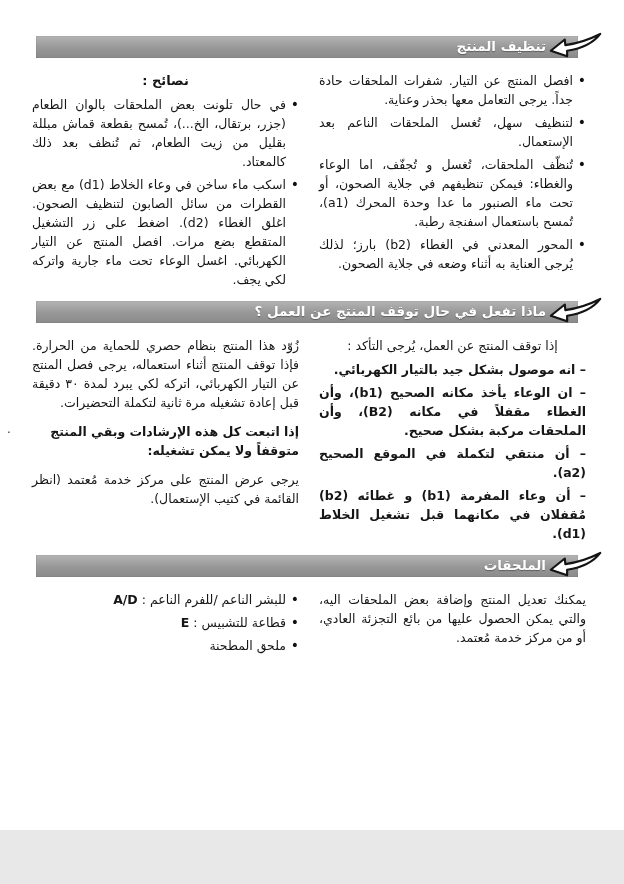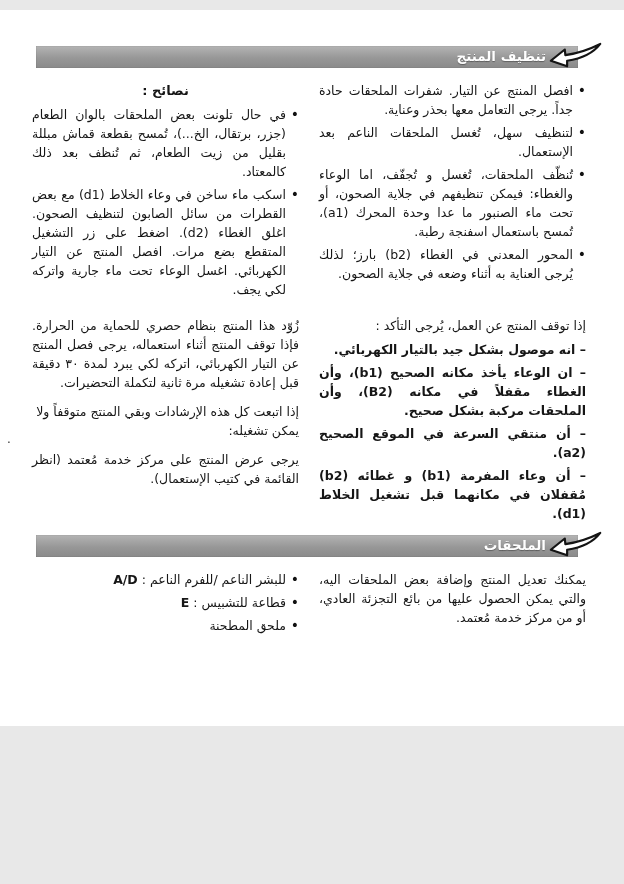--- a/index.html
+++ b/index.html
@@ -2,22 +2,22 @@
 <html lang="ar"><head>
 <meta charset="utf-8">
 <style>
   * { box-sizing: border-box; }
   html, body { margin: 0; padding: 0; background: #e8e8e8; }
   body { font-family: "DejaVu Sans", sans-serif; }
 
   .page {
     position: relative;
     width: 624px;
-    height: 716px;
-    margin: 10px auto;
+    height: 830px;
+    margin: 0 auto;
     background: #ffffff;
     color: #161616;
     direction: rtl;
     padding: 36px 34px 20px 30px;
     overflow: hidden;
     font-size: 12.5px;
     line-height: 1.52;
   }
 
   
@@ -78,22 +78,22 @@
   }
 
   .tips-heading {
     font-weight: 700;
     font-size: 13px;
     margin: 0 0 4px;
     text-align: center;
   }
 
   .checks p { margin: 0 0 4px; font-weight: bold; }
-  .intro { margin: 0 0 5px; text-align: right; }
-  .para-bold { font-weight: 400; margin: 10px 0; text-align: right; }
+  .intro { margin: 0 0 5px; text-align: center; }
+  .para-bold { font-weight: 700; margin: 10px 0; text-align: right; }
 
   .acc-list > li { margin-bottom: 7px; text-align: right; }
   .acc-code { font-weight: 700; }
 
   .scan-dot {
     position: absolute;
     right: auto;
     left: 7px;
     top: 420px;
     font-size: 12px;
@@ -129,28 +129,36 @@
         <p class="tips-heading">نصائح :</p>
         <ul class="bullets">
           <li>في حال تلونت بعض الملحقات بالوان الطعام (جزر، برتقال، الخ...)، تُمسح بقطعة قماش مبللة بقليل من زيت الطعام، ثم تُنظف بعد ذلك كالمعتاد.</li>
           <li>اسكب ماء ساخن في وعاء الخلاط (d1) مع بعض القطرات من سائل الصابون لتنظيف الصحون. اغلق الغطاء (d2). اضغط على زر التشغيل المتقطع بضع مرات. افصل المنتج عن التيار الكهربائي. اغسل الوعاء تحت ماء جارية واتركه لكي يجف.</li>
         </ul>
       </div>
     </div>
   </section>
 
   <section class="section">
+    <div class="bar">
+      <span class="bar-title">ماذا تفعل في حال توقف المنتج عن العمل ؟</span>
+      <span class="arrow">
+        <svg viewBox="0 0 60 34" aria-hidden="true">
+          <path d="M3 21 L18 9 l0.6 6 C 29 13.5 42 10 56 3 C 48 13.5 34.5 19 20.5 21 L20.5 27 Z" fill="#ffffff" stroke="#141414" stroke-width="2.3" stroke-linejoin="round"></path>
+        </svg>
+      </span>
+    </div>
 
     <div class="cols">
       <div class="col">
         <p class="intro">إذا توقف المنتج عن العمل، يُرجى التأكد :</p>
         <div class="checks">
           <p>– انه موصول بشكل جيد بالتيار الكهربائي.</p>
           <p>– ان الوعاء يأخذ مكانه الصحيح (b1)، وأن الغطاء مقفلاً في مكانه (B2)، وأن الملحقات مركبة بشكل صحيح.</p>
-          <p>– أن منتقي السرعة في الموقع الصحيح (a2).</p>
+          <p>– أن منتقي لتكملة في الموقع الصحيح (a2).</p>
           <p>– أن وعاء المفرمة (b1) و غطائه (b2) مُقفلان في مكانهما قبل تشغيل الخلاط (d1).</p>
         </div>
       </div>
 
       <div class="col">
         <p>زُوّد هذا المنتج بنظام حصري للحماية من الحرارة. فإذا توقف المنتج أثناء استعماله، يرجى فصل المنتج عن التيار الكهربائي، اتركه لكي يبرد لمدة ٣٠ دقيقة قبل إعادة تشغيله مرة ثانية لتكملة التحضيرات.</p>
         <p class="para-bold">إذا اتبعت كل هذه الإرشادات وبقي المنتج متوقفاً ولا يمكن تشغيله:</p>
         <p>يرجى عرض المنتج على مركز خدمة مُعتمد (انظر القائمة في كتيب الإستعمال).</p>
       </div>
     </div>

